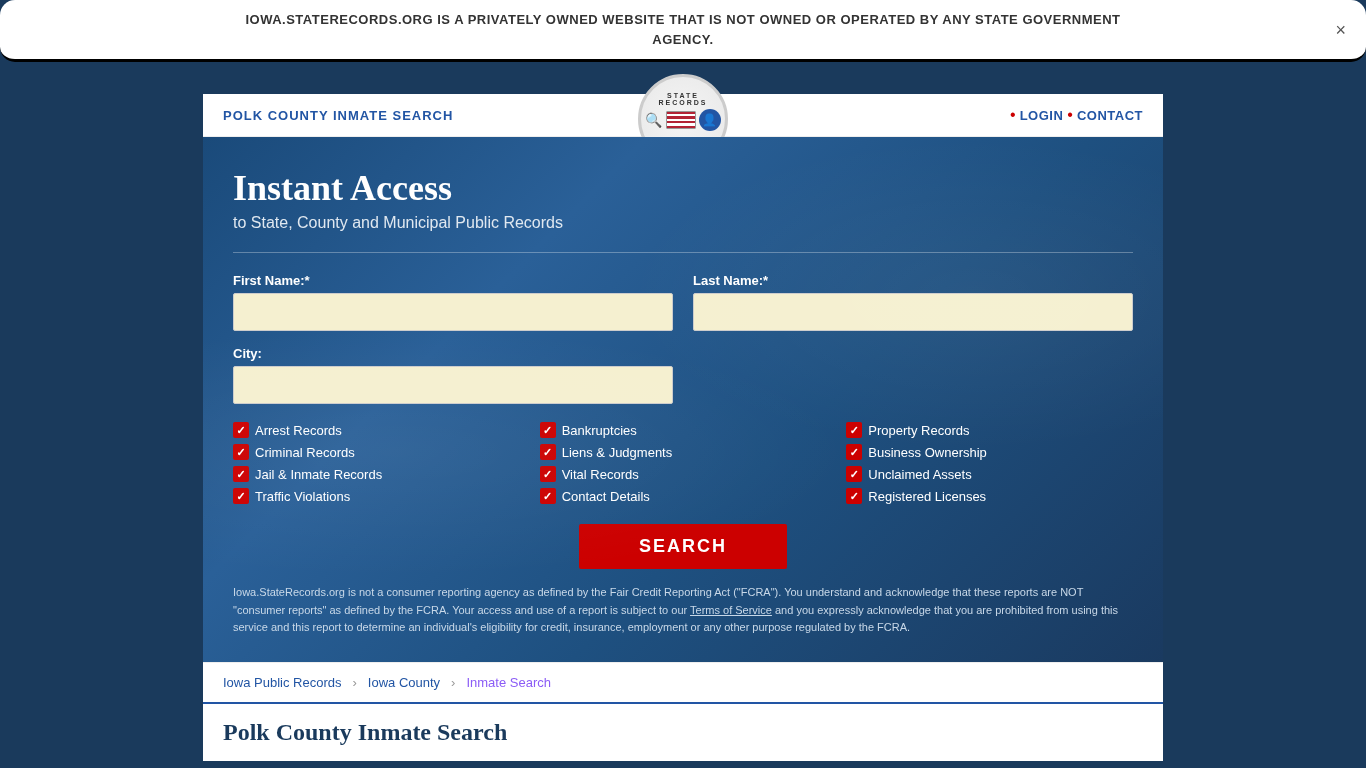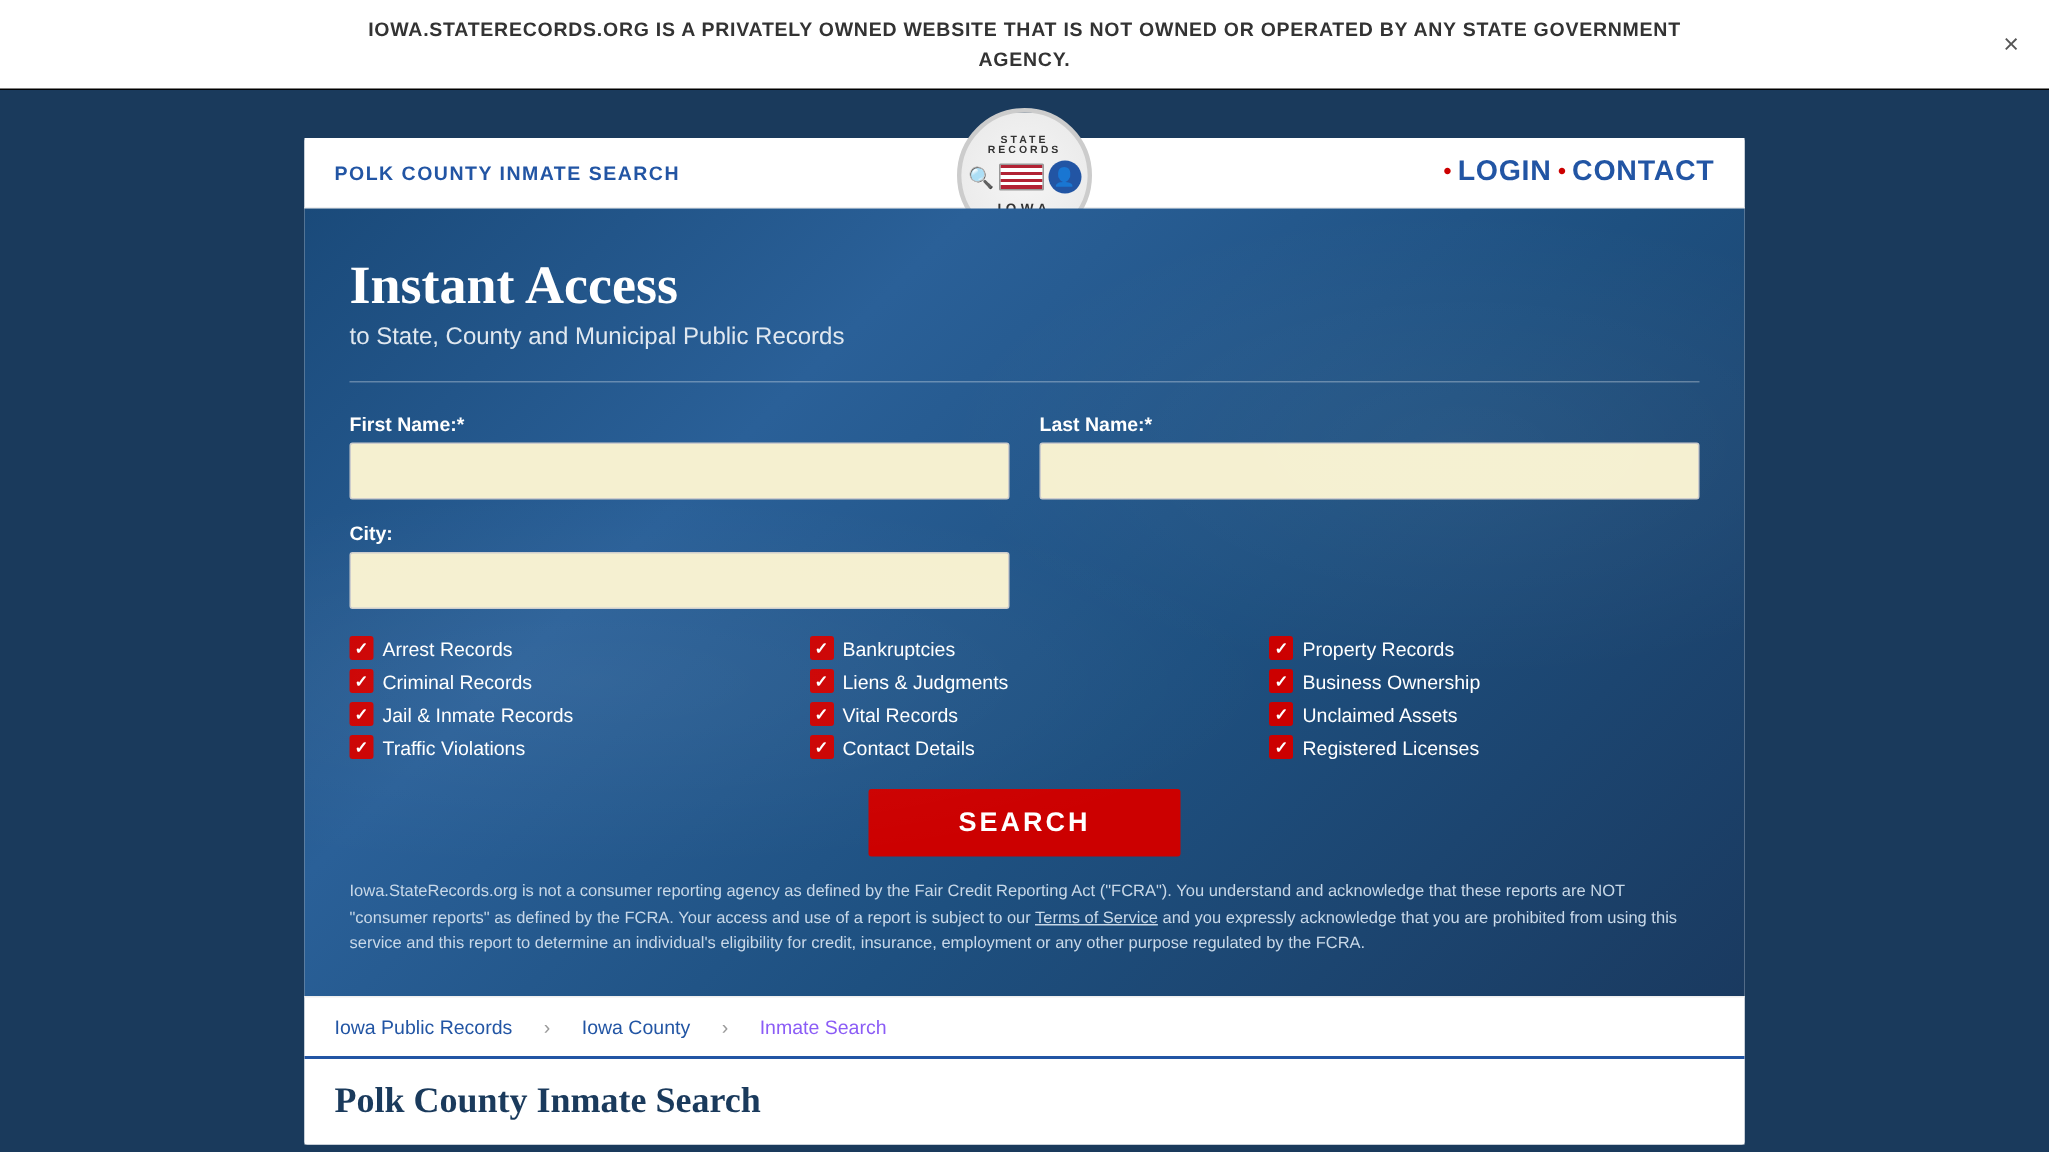--- a/index.html
+++ b/index.html
@@ -6,27 +6,28 @@
     body {
       font-family: Arial, Helvetica, sans-serif;
       background-color: #1a3a5c;
       min-height: 768px;
       font-size: 14px;
     }
 
     
     .top-banner {
       background-color: #fff;
-      border-bottom: 1px solid #000000;
+      border-bottom: 3px solid #000000;
       padding: 10px 40px;
       text-align: center;
       position: relative;
       display: flex;
       align-items: center;
       justify-content: center;
+      border-radius: 15px;
     }
     .top-banner-text {
       font-size: 13px;
       color: #333;
       font-weight: 600;
       letter-spacing: 0.5px;
       max-width: 900px;
       line-height: 1.5;
     }
     .banner-close {
@@ -151,21 +152,21 @@
     .header-nav {
       display: flex;
       gap: 4px;
       align-items: center;
     }
     .nav-dot {
       color: #cc0000;
       font-size: 16px;
     }
     .nav-link {
-      font-size: 19px;
+      font-size: 13px;
       font-weight: 700;
       color: #2255a4;
       text-decoration: none;
       cursor: pointer;
       letter-spacing: 0.5px;
     }
 
     
     .search-form-area {
       background: linear-gradient(135deg, #1a4a7a 0%, #2a6098 30%, #1e5080 60%, #1a3a60 100%);
@@ -289,21 +290,21 @@
       text-decoration: underline;
     }
 
     
     .breadcrumb-bar {
       background: #fff;
       padding: 12px 20px;
       border-top: 1px solid #eee;
       display: flex;
       align-items: center;
-      gap: 21px;
+      gap: 11px;
     }
     .breadcrumb-link {
       color: #2255a4;
       font-size: 13px;
       text-decoration: none;
       cursor: pointer;
     }
     .breadcrumb-separator {
       color: #999;
       font-size: 13px;

